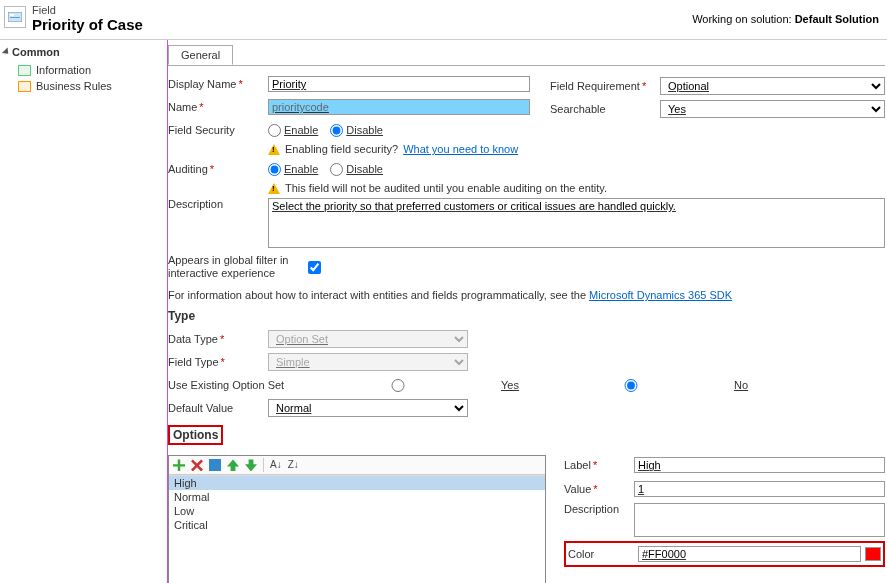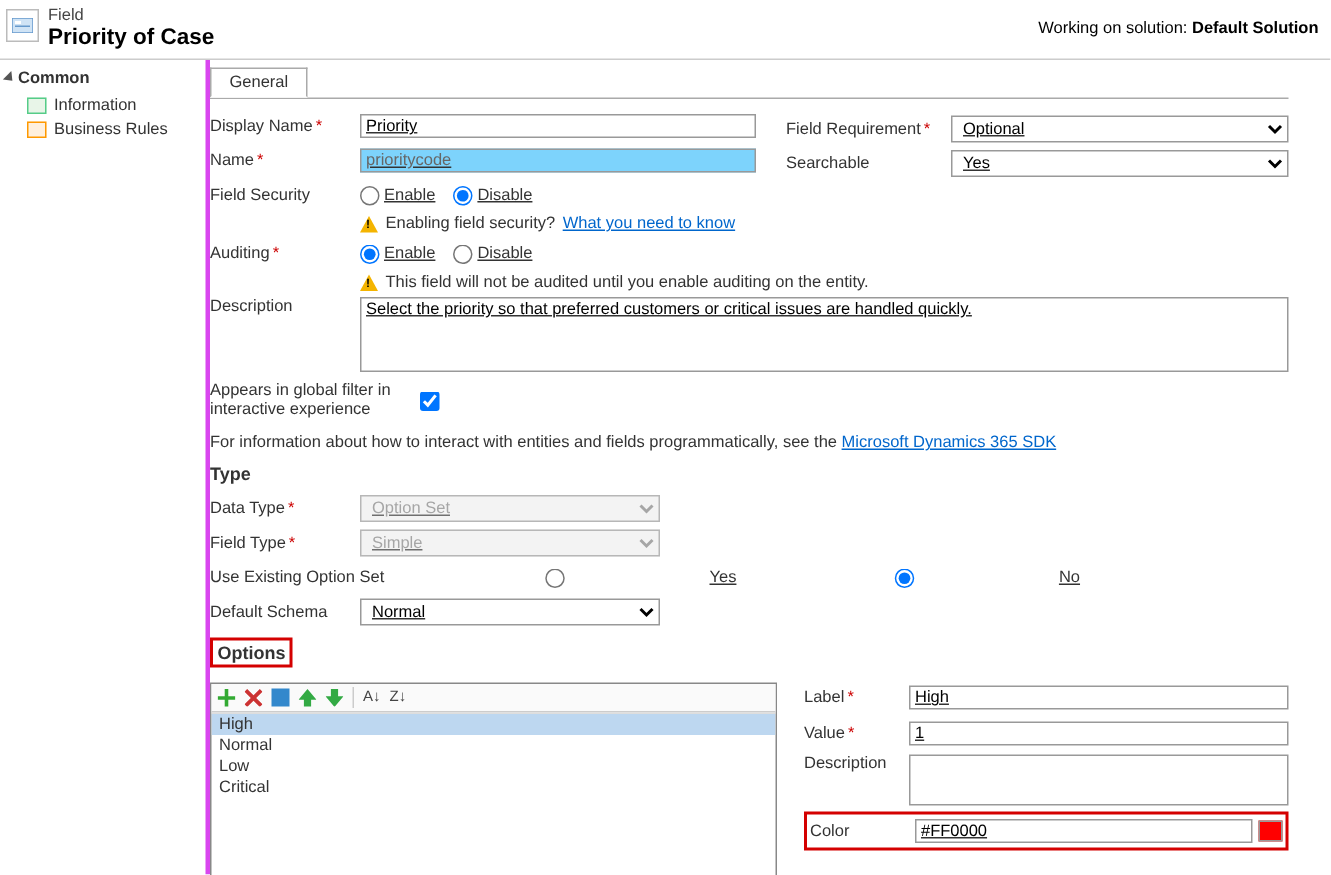--- a/index.html
+++ b/index.html
@@ -8,28 +8,28 @@
 
 .header { display: flex; align-items: flex-start; padding: 4px 8px 6px 4px; border-bottom: 1px solid #ccc; }
 .header-icon-box { width: 22px; height: 22px; border: 1px solid #bbb; display: flex; align-items: center; justify-content: center; margin-right: 6px; margin-top: 2px; }
 .header-left { flex: 1; }
 .header-small { font-size: 11px; color: #444; }
 .header-title { font-size: 15px; font-weight: 700; color: #000; }
 .header-right { font-size: 11px; font-weight: 600; color: #000; align-self: center; }
 .header-right-label { font-weight: 400; }
 
 .body { display: flex; height: calc(100% - 40px); }
-.sidebar { width: 140px; padding: 6px 4px; border-right: 3px solid #d946ef; }
+.sidebar { width: 168px; padding: 6px 4px; border-right: 1px solid #d946ef; }
 .sidebar-head { display: flex; align-items: center; font-weight: 600; font-size: 11px; margin-bottom: 4px; }
 .caret { width: 0; height: 0; border-top: 4px solid transparent; border-bottom: 4px solid transparent; border-left: 5px solid #555; margin-right: 3px; transform: rotate(45deg); }
 .sidebar-item { display: flex; align-items: center; padding: 2px 0 2px 14px; cursor: pointer; }
 .sidebar-item .sq { width: 13px; height: 11px; border: 1px solid #5c8; background: #e8f5e8; margin-right: 5px; }
 .sidebar-item:nth-child(3) .sq { border-color: #f90; background: #fff0dd; }
 
-.main { flex: 1; padding: 4px 28px 10px 0; overflow: auto; }
+.main { flex: 1; padding: 4px 2px 10px 0; overflow: auto; }
 .tab-bar { margin-bottom: 2px; display: flex; }
 .tab { border: 1px solid #aaa; border-bottom: 1px solid #fff; padding: 3px 12px; font-size: 11px; background: #fff; position: relative; top: 1px; }
 .tab-line { border-top: 1px solid #aaa; margin-top: -1px; margin-bottom: 8px; }
 
 .section-title { font-weight: 700; font-size: 12px; margin: 4px 0 6px 0; }
 .section-title.boxed { border: 2px solid #d40000; padding: 1px 3px; display: inline-block; }
 
 .row { display: flex; align-items: center; min-height: 20px; margin-bottom: 3px; }
 .label-col { width: 100px; font-size: 11px; display: flex; align-items: center; }
 .label-col-wide { width: 140px; font-size: 11px; display: flex; align-items: flex-start; line-height: 1.2; }
@@ -258,21 +258,21 @@
               <input type="radio" name="ue" style=""> 
               <span>Yes</span>
             </label>
           <label>
               <input type="radio" name="ue" checked="" style=""> 
               <span>No</span>
             </label>
         </div>
       </div>
       <div class="row">
-        <div class="label-col">Default Schema</div>
+        <div class="label-col">Default Value</div>
         <div class="input-col">
             <select><option>Normal</option></select>
           </div>
       </div>
     </div>
 
     
     <div class="section-title boxed">Options</div>
     <div class="options-area">
       <div class="options-left">

